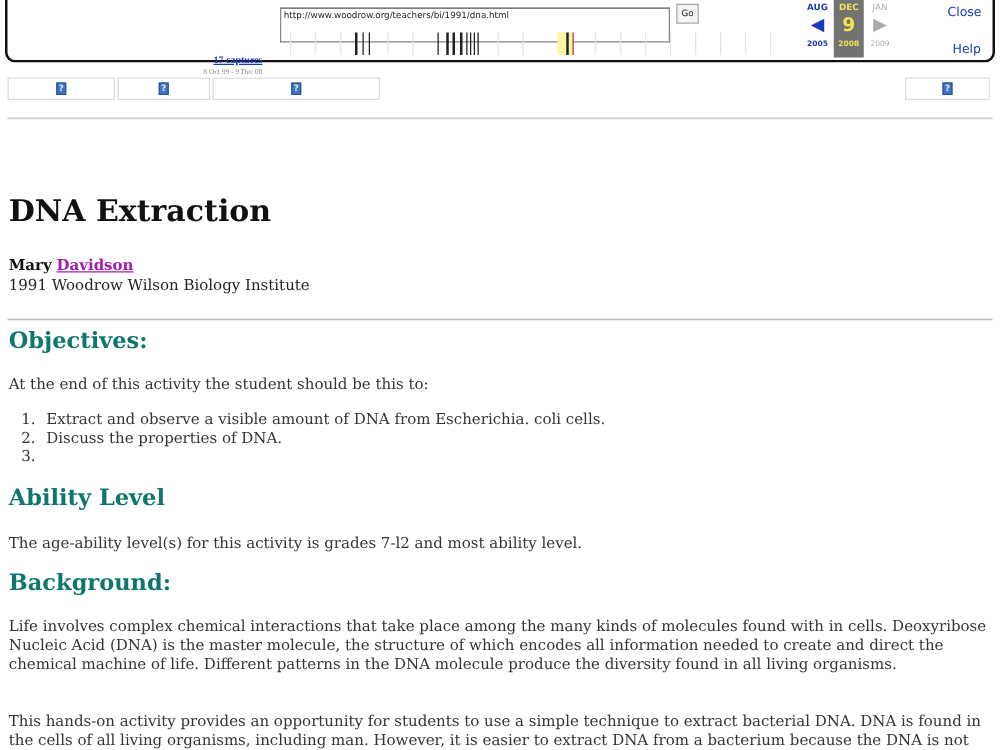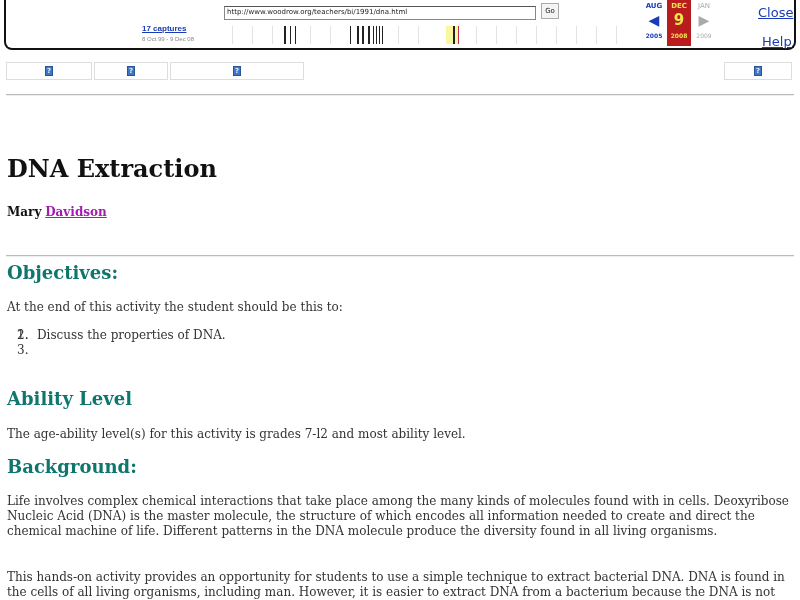--- a/index.html
+++ b/index.html
@@ -24,58 +24,58 @@
     color: #333; font-weight: bold; display: block; margin-left: 4px;
   }
   .wb-logo .wm {
     font-family: "Liberation Sans", sans-serif; font-weight: bold; font-size: 15px;
     letter-spacing: -1px; line-height: 16px; display: block; margin-top: 1px;
     transform: scaleX(0.85); transform-origin: left;
   }
   .wb-logo .wm .w1 { color: #b0253a; }
   .wb-logo .wm .w2 { color: #222; }
   .captures {
-    position: absolute; left: 136px; top: 24px; width: 68px; text-align: left;
-    font-family: Liberation Sans, sans-serif;
+    position: absolute; left: 136px; top: 43px; width: 68px; text-align: right;
+    font-family: Liberation Serif, serif;
   }
   .captures a { font-size: 8px; color: #1a3bb8; font-weight: bold; text-decoration: underline; display: block; }
   .captures .range { font-size: 6px; color: #888; display: block; margin-top: 3px; }
   .url-input {
-    position: absolute; left: 218px; top: 6px; width: 312px; height: 14px;
+    position: absolute; left: 218px; top: 6px; width: 312px; height: 28px;
     border: 1px solid #888; border-top-color: #555;
     font-family: "DejaVu Sans", sans-serif; font-size: 7px; padding: 0 2px; line-height: 10px;
     color: #222; background: #fff;
   }
   .go-btn {
     position: absolute; left: 535px; top: 3px; width: 18px; height: 16px;
     border: 1px solid #aaa; background: #f4f4f4;
     font-family: "DejaVu Sans", sans-serif; font-size: 7px; text-align: center; line-height: 14px;
     color: #222;
   }
   .timeline { position: absolute; left: 214px; top: 24px; width: 416px; height: 22px; }
   .timeline .tick { position: absolute; top: 2px; width: 1px; height: 18px; background: #e3e3e3; }
   .timeline .cap { position: absolute; top: 2px; width: 2px; height: 18px; background: #222; }
   .timeline .hl { position: absolute; top: 2px; width: 12px; height: 18px; background: #fbf7a0; }
   .timeline .cap.red { background: #c0304a; }
   .nav-months { position: absolute; left: 636px; top: 0; width: 80px; height: 46px; font-family: "DejaVu Sans", sans-serif; font-weight: bold; }
   .nav-col { position: absolute; top: 0; width: 24px; height: 46px; text-align: center; }
   .nav-col.prev { left: 0; }
-  .nav-col.cur { left: 25px; background: #b91c1c; }
+  .nav-col.cur { left: 25px; background: #737373; }
   .nav-col.next { left: 50px; }
   .nav-col .mon { font-size: 7px; display: block; margin-top: 2px; }
   .nav-col .day { font-size: 15px; display: block; line-height: 20px; height: 20px; }
   .nav-col .yr { font-size: 6px; display: block; margin-top: 2px; }
   .prev .mon, .prev .yr { color: #1a3bb8; }
   .prev .day { color: #1a3bb8; font-size: 14px; }
   .cur .mon, .cur .yr, .cur .day { color: #f1e44c; }
   .next .mon, .next .yr { color: #aaa; font-weight: normal; }
   .next .day { color: #aaa; font-size: 14px; }
   .close-link, .help-link {
-    position: absolute; left: 752px; font-family: "DejaVu Sans", sans-serif; font-size: 13px;
-    color: #1a3bb8; text-decoration: underline;
+    position: absolute; left: 752px; font-family: "DejaVu Sans", sans-serif; font-size: 10px;
+    color: #1a3bb8; 
   }
   .close-link { top: 5px; }
   .help-link { top: 34px; left: 756px; }
 
   
   .nav-row { position: absolute; top: 62px; left: 0; width: 800px; height: 20px; }
   .img-box {
     position: absolute; top: 0; height: 18px; border: 1px solid #ddd; background: #fff;
     display: flex; align-items: center; justify-content: center;
   }
@@ -186,30 +186,31 @@
   </div>
 </div>
 
 <div class="hr" style="top:94px"></div>
 
 <div class="content">
   <h1>DNA Extraction</h1>
   <div class="author">
     <b>Mary</b>
     <a>Davidson</a><br>
+    <span>1991 Woodrow Wilson Biology Institute</span>
   </div>
 </div>
 
 <div class="hr" style="top:255px"></div>
 
 <div class="content" style="top:0">
   <h2 style="top:262px">Objectives:</h2>
   <p style="top:300px">At the end of this activity the student should be this to:</p>
   <ol>
-    <li><span class="num">1.</span></li>
+    <li><span class="num">1.</span><span>Extract and observe a visible amount of DNA from Escherichia. coli cells.</span></li>
     <li><span class="num">2.</span><span>Discuss the properties of DNA.</span></li>
     <li><span class="num">3.</span></li>
   </ol>
 
   <h2 style="top:388px">Ability Level</h2>
   <p style="top:427px">The age-ability level(s) for this activity is grades 7-l2 and most ability level.</p>
 
   <h2 style="top:456px">Background:</h2>
   <p style="top:494px">Life involves complex chemical interactions that take place among the many kinds of molecules found with in cells. Deoxyribose Nucleic Acid (DNA) is the master molecule, the structure of which encodes all information needed to create and direct the chemical machine of life. Different patterns in the DNA molecule produce the diversity found in all living organisms.</p>
   <p style="top:570px">This hands-on activity provides an opportunity for students to use a simple technique to extract bacterial DNA. DNA is found in the cells of all living organisms, including man. However, it is easier to extract DNA from a bacterium because the DNA is not enclosed in a nuclear membrane. Since the structure of DNA is similar in all organisms, extracting bacterial</p>

